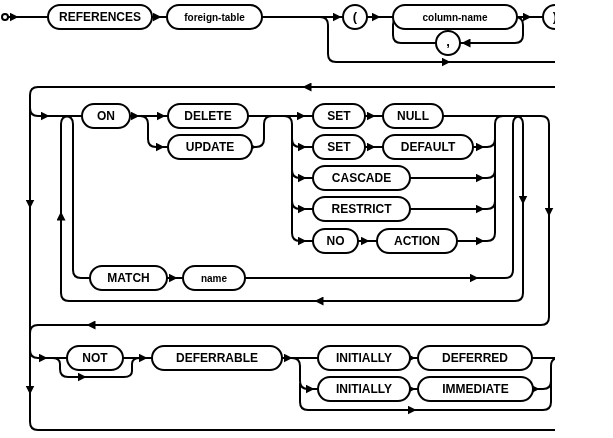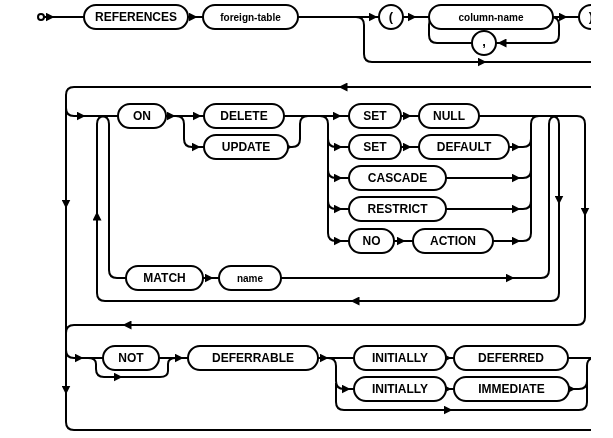--- a/index.html
+++ b/index.html
@@ -7,21 +7,20 @@
     padding: 0;
     background: #ffffff;
     font-family: "Liberation Sans", sans-serif;
   }
   .stage {
     position: relative;
     width: 555px;
     height: 438px;
     background: #ffffff;
     overflow: hidden;
-    margin-left: 36px;
   }
   svg { display: block; }
   .rail {
     fill: none;
     stroke: #000000;
     stroke-width: 2;
   }
   .node-shape {
     fill: #ffffff;
     stroke: #000000;

